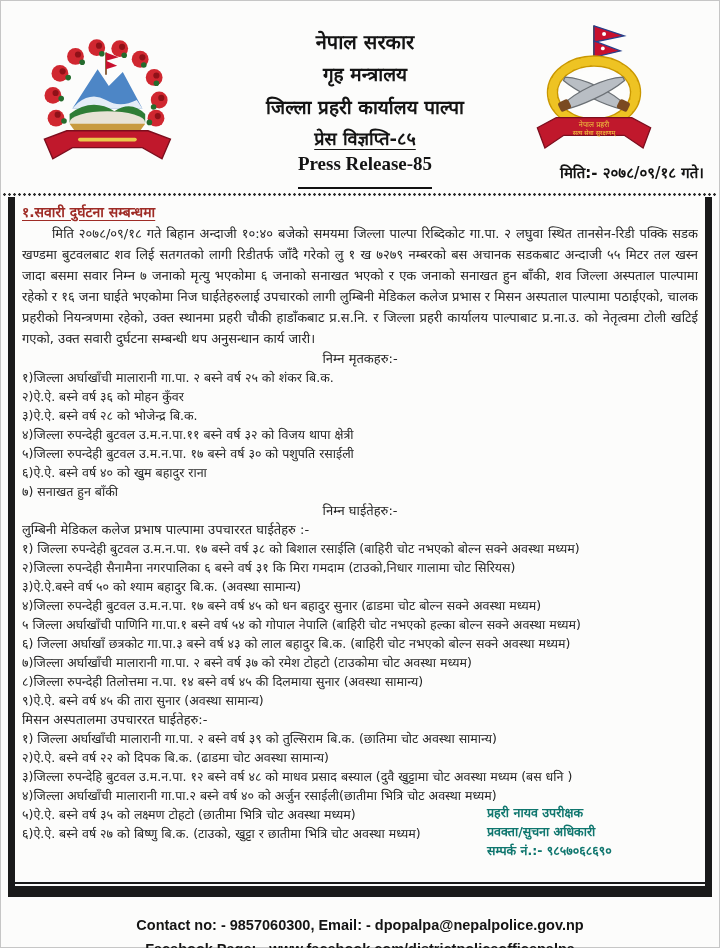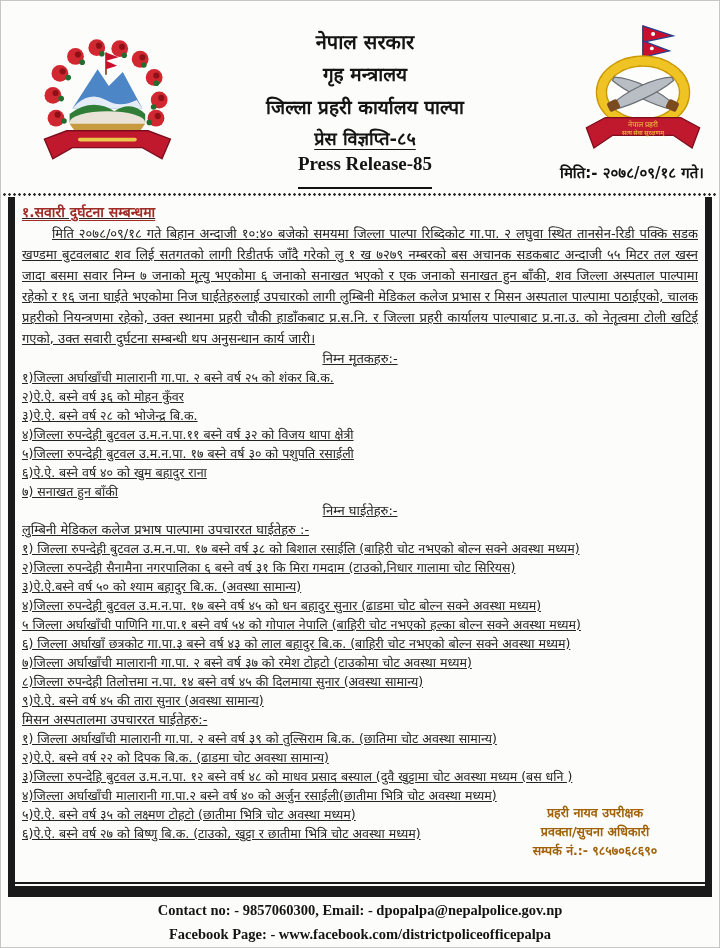--- a/index.html
+++ b/index.html
@@ -15,33 +15,33 @@
              font-weight:bold;font-size:15px;color:#131313;}
   .logo{position:absolute;}
   
   .dots{position:absolute;left:2px;right:2px;top:192px;height:5px;
         background:radial-gradient(circle at 2.5px 2.5px,#2d2d2d 1.1px,transparent 1.5px);
         background-size:5px 5px;}
   
   .frame{position:absolute;left:8px;top:197px;width:704px;height:700px;box-sizing:border-box;
          border-left:7px solid #1a1a1a;border-right:7px solid #1a1a1a;border-bottom:11px solid #1a1a1a;}
   .frame::before{content:"";position:absolute;left:0;right:0;bottom:2px;height:2px;background:#1a1a1a;}
-  .content{position:absolute;left:22px;top:201px;width:676px;text-decoration:underline;}
+  .content{position:absolute;left:22px;top:201px;width:676px;}
   .sec-title{color:#9e2b25;font-weight:bold;font-size:14px;height:22px;line-height:22px;
              text-decoration:underline;text-underline-offset:3px;}
   .para{font-size:13px;line-height:21px;text-align:justify;text-indent:30px;height:126px;overflow:hidden;}
   .c-head{text-align:center;font-size:13px;height:19px;line-height:19px;}
   .sub-head{font-size:13px;height:19px;line-height:19px;}
   .row{font-size:12.5px;height:19px;line-height:19px;white-space:nowrap;overflow:hidden;}
   
-  .sign{position:absolute;left:487px;top:803px;width:216px;text-align:center;
-        font-size:12.5px;line-height:19px;font-weight:bold;color:#a16207;}
+  .sign{position:absolute;left:487px;top:803px;width:216px;text-align:left;
+        font-size:12.5px;line-height:19px;font-weight:bold;color:#0f766e;}
   
-  .f-line{position:absolute;left:0;width:720px;text-align:center;font-family:Liberation Serif, serif;
-          font-weight:bold;font-size:14.5px;color:#141414;}
+  .f-line{position:absolute;left:0;width:720px;text-align:center;font-family:Liberation Sans, sans-serif;
+          font-weight:bold;font-size:14.5px;color:#141414;margin-top:15px;}
 </style>
 </head>
 <body>
 
 <div class="page">
 
   <div class="logo" style="left:36px;top:30px;width:140px;height:140px;">
     <svg width="140" height="140" viewBox="0 0 100 100">
       <g>
         <g fill="#d02730">
@@ -87,21 +87,21 @@
         <path d="M30 52 Q40 44 50 50 T 72 50 L76 56 L26 56 Z" fill="#ffffff" opacity="0.85"></path>
         <path d="M24 60 Q40 48 56 58 Q68 50 78 60 L78 66 L24 66 Z" fill="#2f7d36"></path>
         <ellipse cx="51" cy="66" rx="27" ry="8" fill="#e8e3d6"></ellipse>
         <path d="M24 67 L78 67 L73 74 L29 74 Z" fill="#c89a3f"></path>
         <path d="M6 78 L22 72 L80 72 L96 78 L90 92 L76 84 L26 84 L12 92 Z" fill="#c0182c" stroke="#7c0d1d" stroke-width="1"></path>
         <rect x="30" y="77" width="42" height="2.6" rx="1.3" fill="#e9c94c"></rect>
       </g>
     </svg>
   </div>
 
-  <div class="logo" style="left:580px;top:22px;width:126px;height:136px;font-family:Liberation Serif, serif;">
+  <div class="logo" style="left:531px;top:22px;width:126px;height:136px;">
     <svg width="126" height="136" viewBox="0 0 100 108">
       <line x1="50" y1="3" x2="50" y2="32" stroke="#8a5a2b" stroke-width="1.6"></line>
       <path d="M50 3 L74 11 L50 16 Z" fill="#c8102e" stroke="#27408b" stroke-width="1"></path>
       <path d="M50 15 L71 23 L50 28 Z" fill="#c8102e" stroke="#27408b" stroke-width="1"></path>
       <circle cx="58" cy="9.5" r="1.6" fill="#fff"></circle>
         <circle cx="57" cy="21" r="1.5" fill="#fff"></circle>
       <ellipse cx="50" cy="56" rx="33" ry="25" fill="none" stroke="#c99700" stroke-width="9"></ellipse>
       <ellipse cx="50" cy="56" rx="33" ry="25" fill="none" stroke="#eec323" stroke-width="7" stroke-dasharray="5 3" stroke-linecap="round"></ellipse>
       <ellipse cx="50" cy="56" rx="26" ry="18" fill="#fdfdfc"></ellipse>
       <g transform="rotate(26 50 56)">

